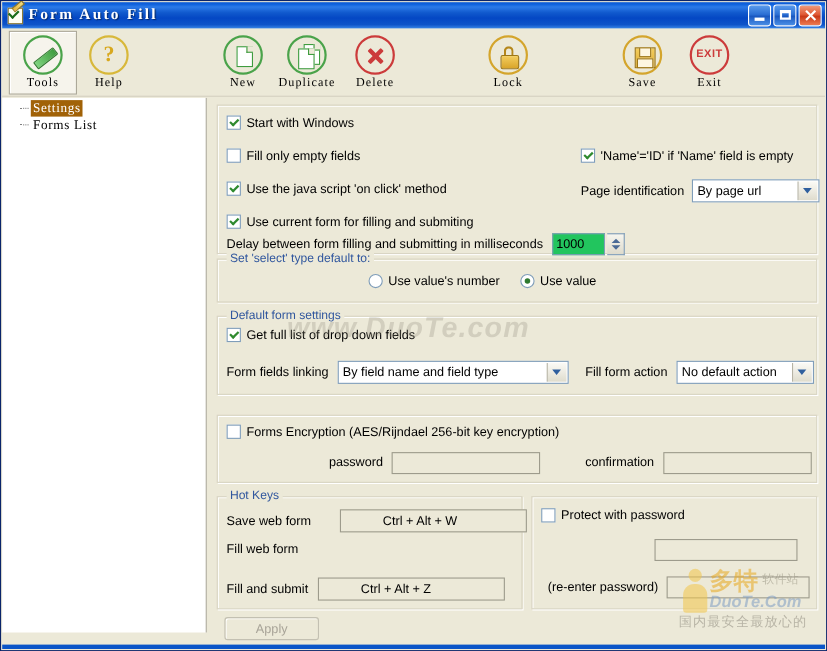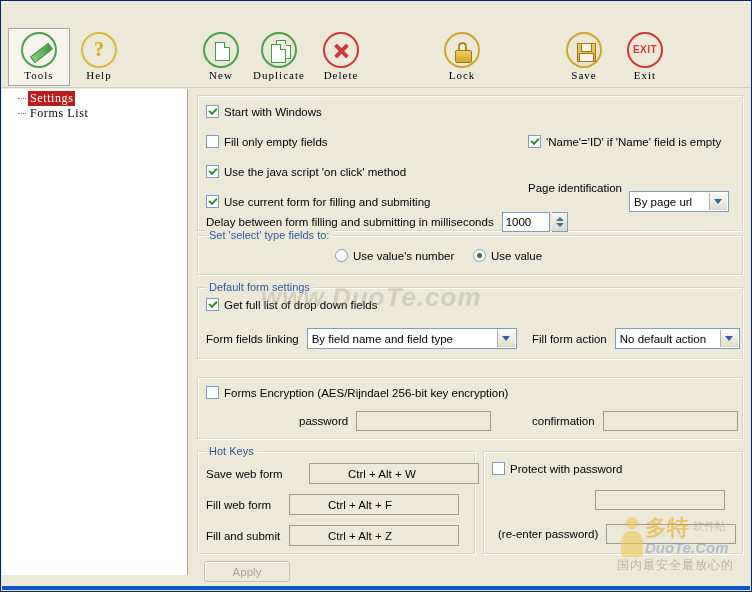--- a/index.html
+++ b/index.html
@@ -294,21 +294,21 @@
     position: absolute;
     left: 8px; top: 7px;
     width: 8px; height: 1px;
     border-top: 1px dotted #808080;
   }
   .tree-item .txt {
     padding: 0 2px;
     white-space: nowrap;
   }
   .tree-item.selected .txt {
-    background: #b91c1c;
+    background: #a16207;
     color: #ffffff;
   }
 
   
   .panel {
     position: absolute;
     left: 188px; top: 88px;
     width: 561px;
     height: 486px;
     background: #ece9d8;
@@ -374,21 +374,21 @@
     content: "";
     position: absolute;
     left: 3px; top: 3px;
     width: 5px; height: 5px;
     border-radius: 50%;
     background: #2f7a2f;
   }
 
   
   .tinput {
-    background: #ffffff;
+    background: #22c55e;
     border: 1px solid #7f9db9;
     box-sizing: border-box;
     height: 20px;
     font-size: 11.5px;
     font-family: "Liberation Sans", sans-serif;
     color: #000000;
     padding: 0 3px;
     display: flex;
     align-items: center;
     overflow: hidden;
@@ -550,20 +550,36 @@
     width: 748px;
     height: 4px;
     background: #0a55c8;
   }
 </style>
 </head>
 <body>
 
 <div id="app">
 
+  <div class="titlebar">
+    <div class="title-icon">
+      <div class="pad"></div>
+      <div class="tick"></div>
+      <div class="pen"></div>
+    </div>
+    <div class="title-text">Form Auto Fill</div>
+    <div class="win-buttons">
+      <div class="wbtn min"></div>
+      <div class="wbtn max"></div>
+      <div class="wbtn close">
+        <span class="x1"></span>
+          <span class="x2"></span>
+      </div>
+    </div>
+  </div>
 
   <div class="toolbar">
 
     <div class="tbtn active" style="left:6px;">
       <div class="glyph ic-green ic-tools">
           <span class="pencil"></span>
         </div>
       <div class="lbl">Tools</div>
     </div>
 
@@ -654,40 +670,40 @@
       </div>
 
 
       <div class="row" style="left:330px; top:39px;">
         <span class="cb checked"></span>
         <span class="lbl-txt">'Name'='ID' if 'Name' field is empty</span>
       </div>
 
       <div class="row" style="left:330px; top:67px;">
         <span class="lbl-txt" style="margin-right:7px;">Page identification</span>
-        <span class="combo" style="width:100px;margin-top:28px;">
+        <span class="combo" style="width:116px;">
           <span>By page url</span>
           <span class="arrowbox"></span>
         </span>
       </div>
 
       <div class="row" style="left:8px; top:116px;">
         <span class="lbl-txt" style="margin-right:8px;">Delay between form filling and submitting in milliseconds</span>
         <span class="tinput" style="width:48px;">
           <span>1000</span>
         </span>
         <span class="spin">
           <span class="up"></span>
           <span class="dn"></span>
         </span>
       </div>
     </div>
 
     <div class="gbox" style="left:8px; top:146px; width:546px; height:40px;">
-      <span class="cap">Set 'select' type fields to:</span>
+      <span class="cap">Set 'select' type default to:</span>
 
       <div class="row" style="left:137px; top:13px;">
         <span class="rb"></span>
         <span class="lbl-txt">Use value's number</span>
       </div>
 
       <div class="row" style="left:275px; top:13px;">
         <span class="rb checked"></span>
         <span class="lbl-txt">Use value</span>
       </div>
@@ -745,23 +761,20 @@
 
       <div class="row" style="left:8px; top:11px;gap:20px;">
         <span class="lbl-txt" style="width:83px;">Save web form</span>
         <span class="tinput flat" style="width:170px; height:21px;">
           <span>Ctrl + Alt + W</span>
         </span>
       </div>
 
       <div class="row" style="left:8px; top:42px;">
         <span class="lbl-txt" style="width:83px;">Fill web form</span>
-        <span class="tinput flat" style="width:170px; height:21px;">
-          <span>Ctrl + Alt + F</span>
-        </span>
       </div>
 
       <div class="row" style="left:8px; top:73px;">
         <span class="lbl-txt" style="width:83px;">Fill and submit</span>
         <span class="tinput flat" style="width:170px; height:21px;">
           <span>Ctrl + Alt + Z</span>
         </span>
       </div>
     </div>
 

